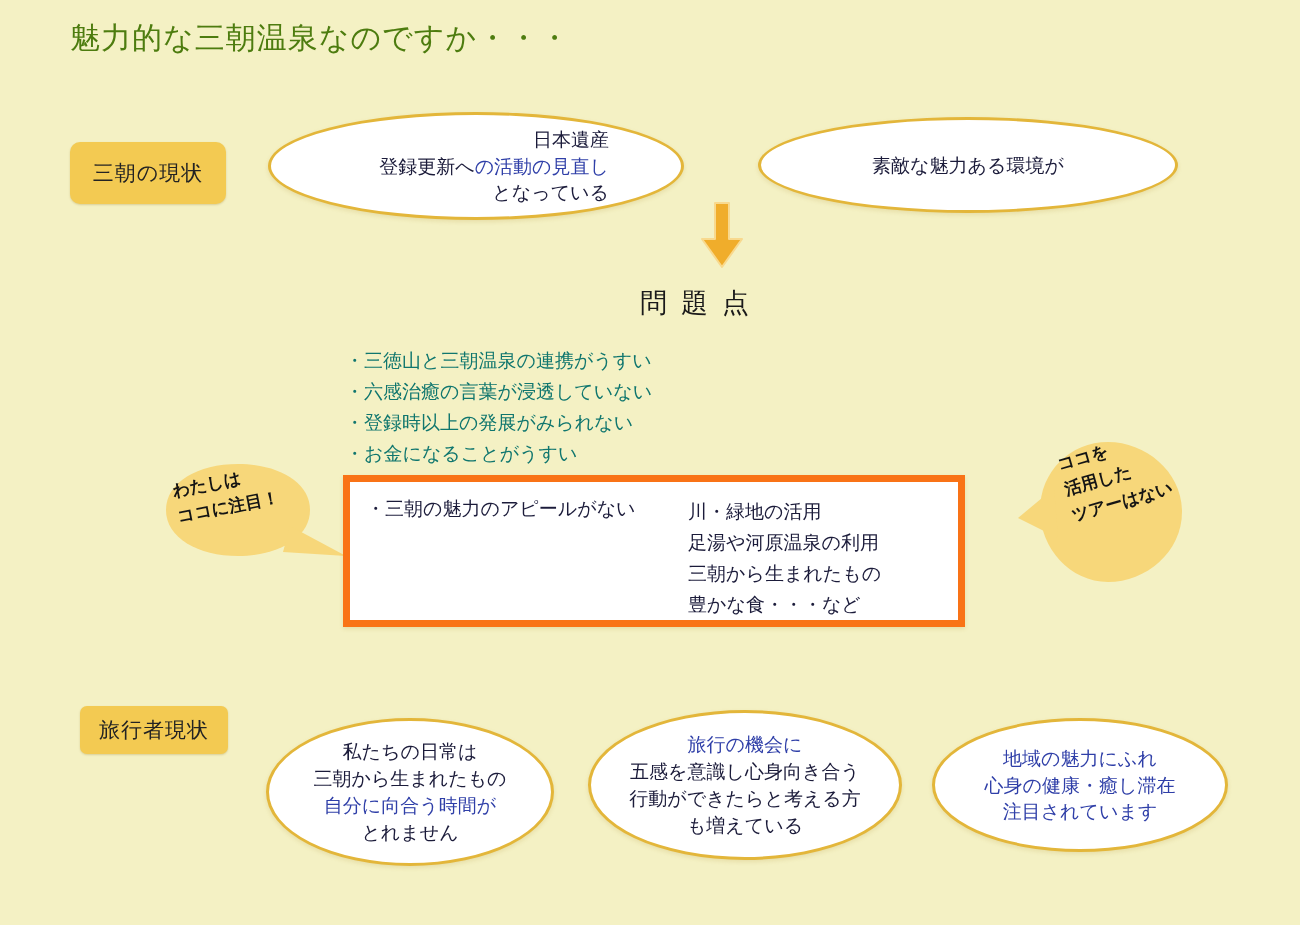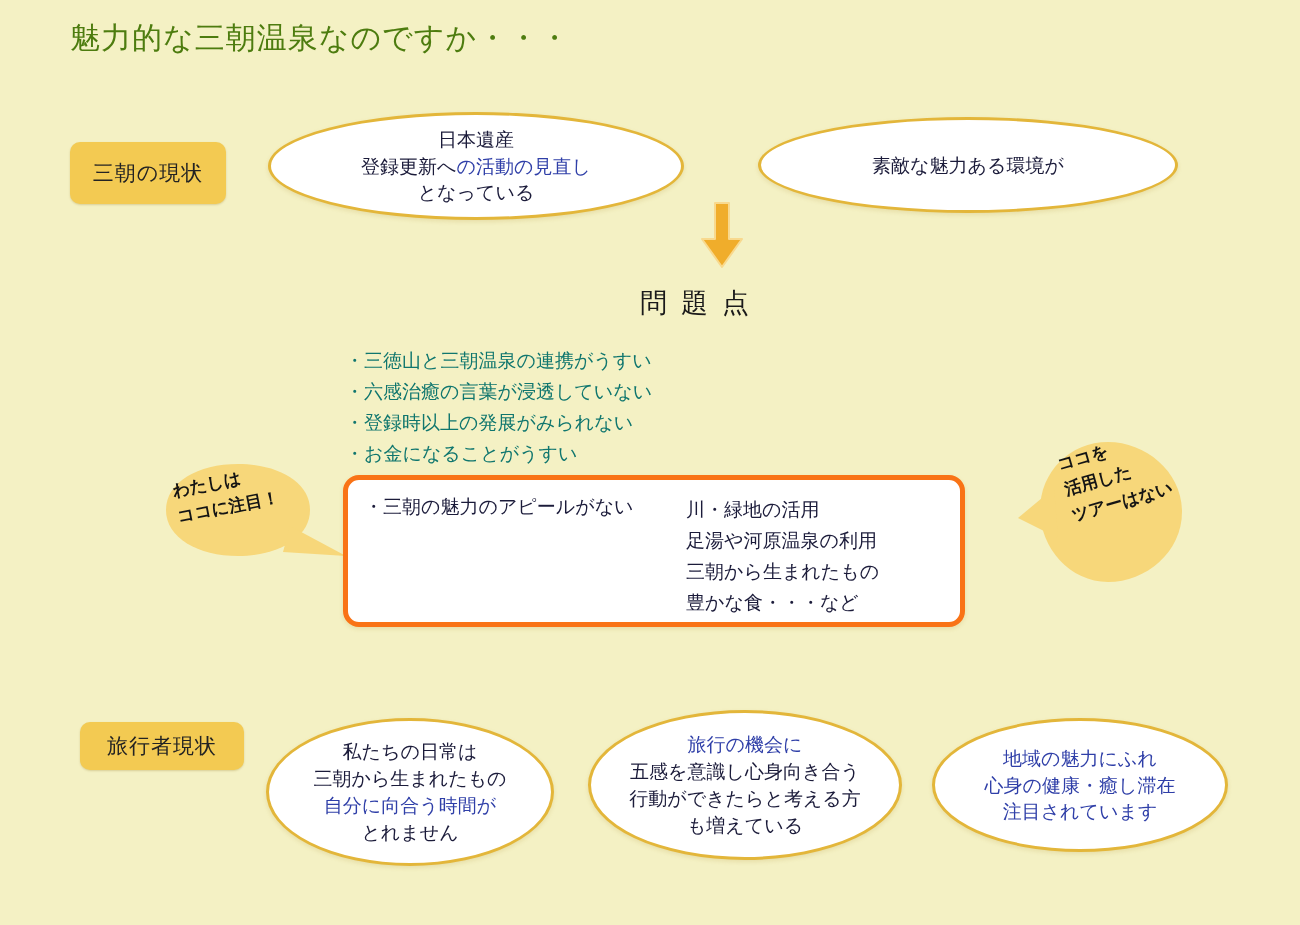--- a/index.html
+++ b/index.html
@@ -38,21 +38,21 @@
     border-radius: 10px;
     color: #232323;
     font-size: 21px;
     display: flex;
     align-items: center;
     justify-content: center;
     letter-spacing: 1px;
     box-shadow: 0 1px 2px rgba(140,110,20,.25);
   }
   #chip-genjo   { left: 70px;  top: 142px; width: 156px; height: 62px; }
-  #chip-ryokou  { left: 80px;  top: 722px; width: 164px; height: 48px; }
+  #chip-ryokou  { left: 80px;  top: 706px; width: 148px; height: 48px; border-radius: 7px; }
 
   
   .ellipse {
     position: absolute;
     background: #ffffff;
     border: 3px solid #e3b63a;
     border-radius: 50%;
     display: flex;
     flex-direction: column;
     align-items: center;
@@ -65,21 +65,21 @@
     line-height: 1.42;
     color: #1b1b3a;
     white-space: nowrap;
   }
   .ellipse .ln.blue { color: #2f3fa8; }
 
   #ell-nihon {
     left: 268px; top: 112px; width: 416px; height: 108px;
   }
   #ell-nihon .inner { width: 266px; }
-  #ell-nihon .ln { text-align: center; }
+  #ell-nihon .ln { text-align: right; }
   #ell-nihon .ln.indent { }
 
   #ell-sutekina {
     left: 758px; top: 117px; width: 420px; height: 96px;
   }
   #ell-sutekina .ln { text-align: center; }
 
   #ell-b1 { left: 266px; top: 718px; width: 288px; height: 148px; }
   #ell-b2 { left: 588px; top: 710px; width: 314px; height: 150px; }
   #ell-b3 { left: 932px; top: 718px; width: 296px; height: 134px; }
@@ -120,22 +120,22 @@
   }
 
   
   .whitebox {
     position: absolute;
     left: 343px;
     top: 475px;
     width: 622px;
     height: 152px;
     background: #ffffff;
-    border: 5px solid #f97316;
-    border-radius: 16px;
+    border: 7px solid #f97316;
+    border-radius: 0;
     box-sizing: border-box;
     box-shadow: 0 2px 4px rgba(170,140,40,.18);
   }
   .whitebox .wb-left {
     position: absolute;
     left: 16px;
     top: 14px;
     font-size: 19px;
     color: #1b1b3a;
     white-space: nowrap;

